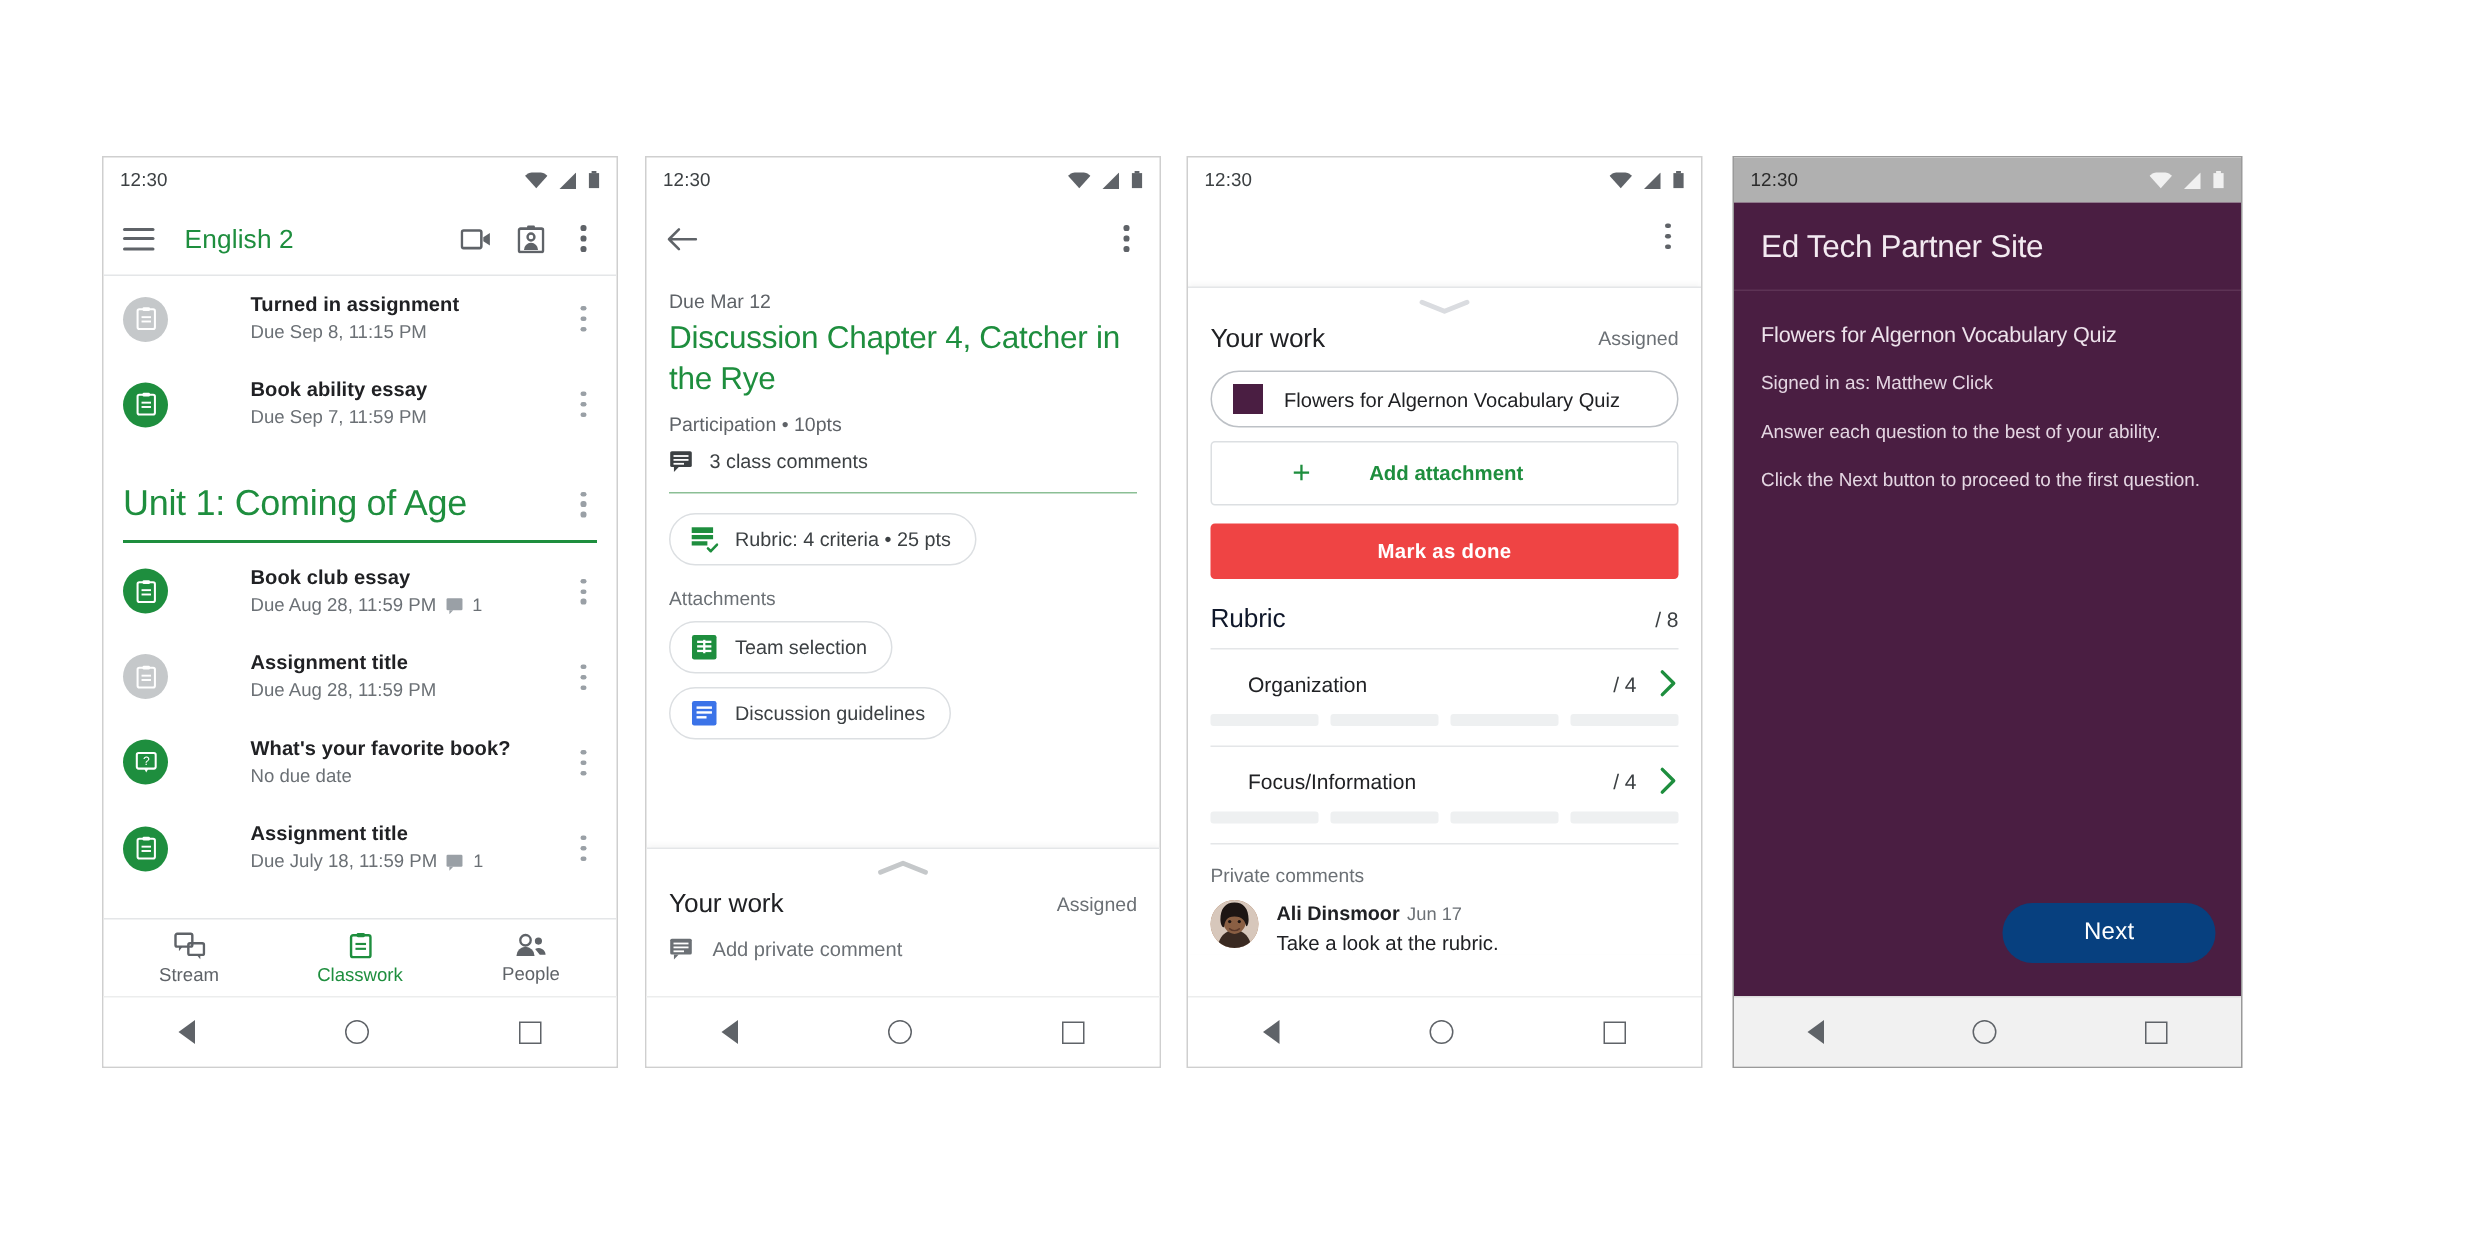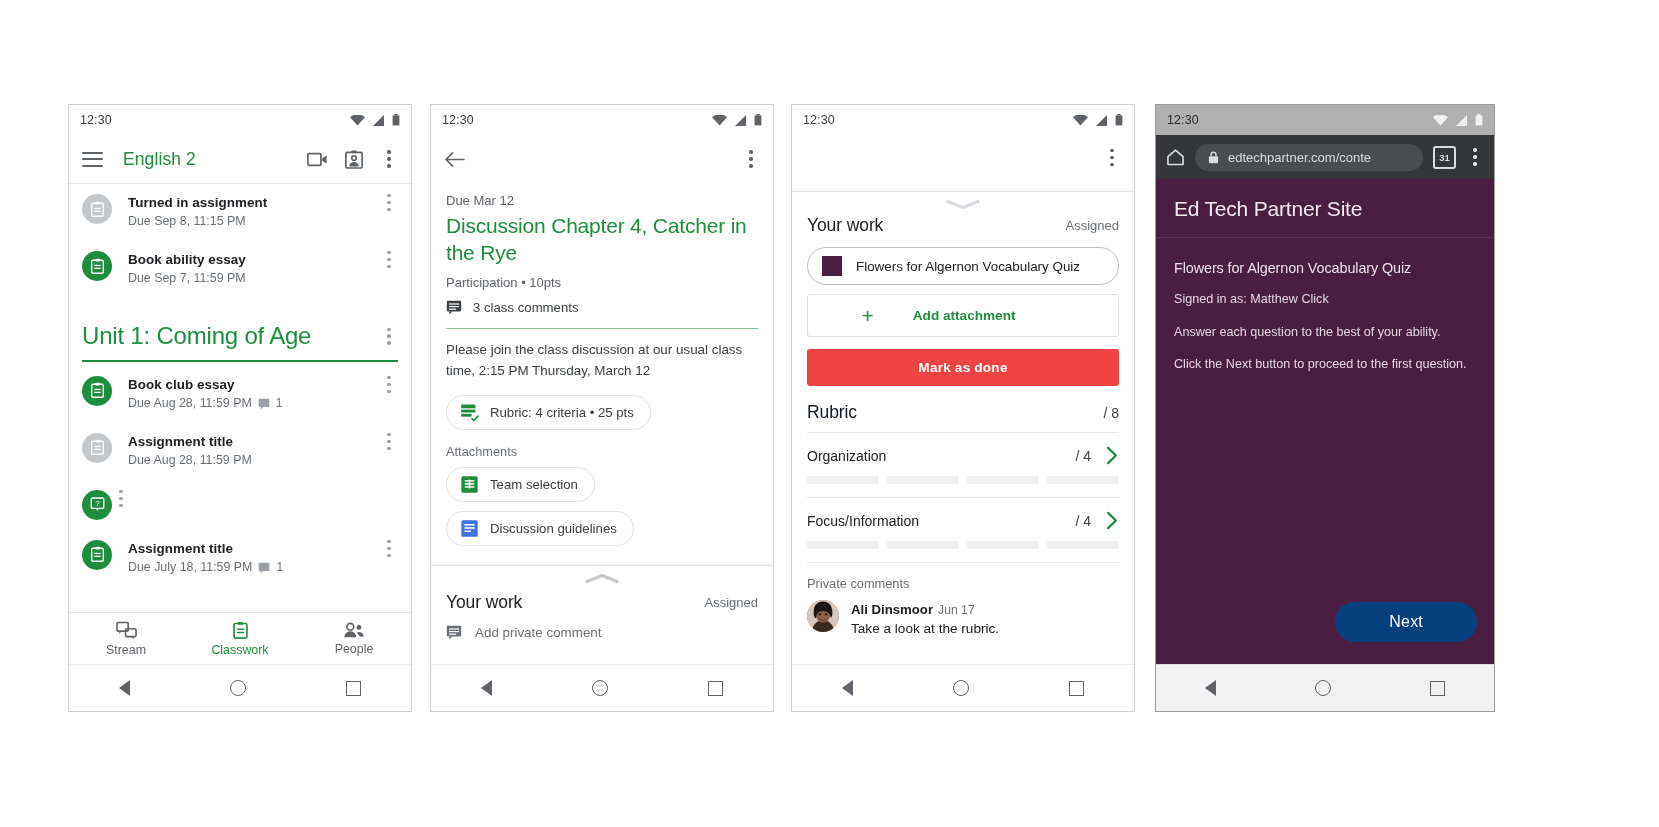--- a/index.html
+++ b/index.html
@@ -42,21 +42,21 @@
   .hamburger{width:21px;height:15px;display:flex;flex-direction:column;justify-content:space-between;cursor:pointer;}
   .hamburger i{display:block;height:2px;background:#5f6368;border-radius:1px;}
   .kebab{width:18px;display:flex;flex-direction:column;align-items:center;gap:3.5px;cursor:pointer;}
   .kebab i{width:3.4px;height:3.4px;border-radius:50%;background:#5f6368;display:block;}
   .kebab.light i{background:#9aa0a6;}
   .kebab.white i{background:#e8eaed;}
 
   .divider{height:1px;background:#e4e6e8;}
 
   
-  .row{display:flex;align-items:flex-start;padding:10px 13px;box-sizing:border-box;}
+  .row{display:flex;align-items:center;padding:10px 13px;box-sizing:border-box;gap:39px;}
   .avatar{
     width:30px;height:30px;border-radius:50%;
     display:flex;align-items:center;justify-content:center;flex:0 0 auto;
   }
   .avatar.green{background:#1e8e3e;}
   .avatar.grey{background:#c5c8ca;}
   .row .txt{flex:1 1 auto;margin-left:16px;min-width:0;}
   .row .t1{font-size:13.4px;font-weight:bold;color:#202124;line-height:1.35;letter-spacing:.05px;}
   .row .t2{font-size:12.4px;color:#6b7075;line-height:1.45;display:flex;align-items:center;gap:6px;margin-top:1px;}
   .row .cnt{font-size:12px;color:#6b7075;}
@@ -123,21 +123,21 @@
     background:#ef4444;color:#fff;text-align:center;
     margin:12px 15px 0 15px;padding:11px;border-radius:3px;
     font-size:13.6px;font-weight:bold;letter-spacing:.2px;
   }
   .rub-head{display:flex;align-items:baseline;padding:16px 15px 9px 15px;}
   .rub-head .rt{font-size:17.5px;color:#0f172a;flex:1 1 auto;letter-spacing:-.1px;}
   .rub-head .rs{font-size:14px;color:#3c4043;}
   .hr-lite{height:1px;background:#e4e6e8;margin:0 15px;}
   .crit{padding:13px 15px 0 15px;}
   .crit-top{display:flex;align-items:center;}
-  .crit-top .cn{font-size:14px;color:#202124;flex:1 1 auto;}
+  .crit-top .cn{font-size:14px;color:#202124;flex:1 1 auto;margin-left:25px;}
   .crit-top .cs{font-size:14px;color:#3c4043;margin-right:14px;}
   .bars{display:flex;gap:8px;margin-top:11px;margin-bottom:13px;}
   .bars i{flex:1 1 0;height:8px;background:#eef0f1;border-radius:2px;display:block;}
   .pc-title{font-size:12.8px;color:#6b7075;padding:13px 15px 0 15px;}
   .pcrow{display:flex;gap:12px;padding:9px 15px 0 15px;}
   .pcrow .pa{width:32px;height:32px;border-radius:50%;flex:0 0 auto;overflow:hidden;background:#b5896a;}
   .pcrow .pn{font-size:13.2px;font-weight:bold;color:#202124;}
   .pcrow .pd{font-size:12.2px;color:#6b7075;font-weight:normal;margin-left:5px;}
   .pcrow .pb{font-size:13.6px;color:#202124;margin-top:3px;}
 
@@ -331,20 +331,26 @@
           </div>
       </div>
 
       <div class="row">
         <div class="avatar green">
           <svg width="17" height="17" viewBox="0 0 20 20">
               <rect x="2.6" y="2.4" width="14.8" height="12.2" rx="1.4" fill="none" stroke="#fff" stroke-width="1.6"></rect>
               <path d="M8.3 14.6h3.4l-1.7 3Z" fill="#fff"></path>
               <text x="10" y="12" font-size="9.5" fill="#fff" text-anchor="middle" font-family="Liberation Sans, sans-serif">?</text>
             </svg>
+        </div>
+        <div class="txt">
+          <div class="t1">What's your favorite book?</div>
+          <div class="t2">
+              <span>No due date</span>
+            </div>
         </div>
         <div class="kebab light">
             <i></i>
             <i></i>
             <i></i>
           </div>
       </div>
 
       <div class="row">
         <div class="avatar green">
@@ -454,21 +460,20 @@
       <svg width="16" height="15" viewBox="0 0 16 15">
           <rect x="0.8" y="0.8" width="14.4" height="10.6" rx="1.1" fill="#3c4043"></rect>
           <path d="M3.3 11.4h3.2L3.3 14.6Z" fill="#3c4043"></path>
           <rect x="3" y="3.4" width="10" height="1.2" fill="#fff"></rect>
           <rect x="3" y="6" width="10" height="1.2" fill="#fff"></rect>
           <rect x="3" y="8.6" width="7" height="1.2" fill="#fff"></rect>
         </svg>
       <span>3 class comments</span>
     </div>
     <div class="p2-rule"></div>
-    <div class="p2-body">Please join the class discussion at our usual class time, 2:15 PM Thursday, March 12</div>
 
     <div class="chip-wrap">
       <div class="chip">
         <svg width="19" height="19" viewBox="0 0 20 20">
             <rect x="1.2" y="1.6" width="15" height="4" fill="#1e8e3e"></rect>
             <rect x="1.2" y="7" width="15" height="3" fill="#1e8e3e"></rect>
             <rect x="1.2" y="11.4" width="11" height="3" fill="#1e8e3e"></rect>
             <path d="M12.6 16.4 14.6 18.4 19 13.8" fill="none" stroke="#1e8e3e" stroke-width="1.8" stroke-linecap="round" stroke-linejoin="round"></path>
           </svg>
         <span>Rubric: 4 criteria • 25 pts</span>
@@ -664,42 +669,20 @@
         <svg width="13" height="11" viewBox="0 0 13 11">
             <path d="M12 0v11H1Z" fill="#f1f1f1"></path>
           </svg>
         <svg width="8" height="12" viewBox="0 0 8 12">
             <rect x="2.4" y="0" width="3.2" height="1.6" fill="#f1f1f1"></rect>
             <rect x="0.6" y="1.4" width="6.8" height="10" fill="#f1f1f1"></rect>
           </svg>
       </span>
     </div>
 
-    <div class="chrome-bar">
-      <div>
-        <svg width="19" height="18" viewBox="0 0 20 19">
-            <path d="M2 9 10 2.2 18 9v8.4H2Z" fill="none" stroke="#dadce0" stroke-width="1.7" stroke-linejoin="round"></path>
-          </svg>
-      </div>
-      <div class="omnibox">
-        <svg width="11" height="13" viewBox="0 0 12 14">
-            <rect x="1" y="5.6" width="10" height="7.6" rx="1.2" fill="#dadce0"></rect>
-            <path d="M3.3 5.6V4a2.7 2.7 0 0 1 5.4 0v1.6" fill="none" stroke="#dadce0" stroke-width="1.5"></path>
-          </svg>
-        <span>edtechpartner.com/conte</span>
-      </div>
-      <div class="tabcount">
-        <span>31</span>
-      </div>
-      <div class="kebab white">
-          <i></i>
-          <i></i>
-          <i></i>
-        </div>
-    </div>
 
     <div class="web">
       <div class="web-h">Ed Tech Partner Site</div>
       <div class="web-q">Flowers for Algernon Vocabulary Quiz</div>
       <div class="web-p">Signed in as: Matthew Click</div>
       <div class="web-p">Answer each question to the best of your ability.</div>
       <div class="web-p">Click the Next button to proceed to the first question.</div>
       <div class="nextbtn">
         <span>Next</span>
       </div>

